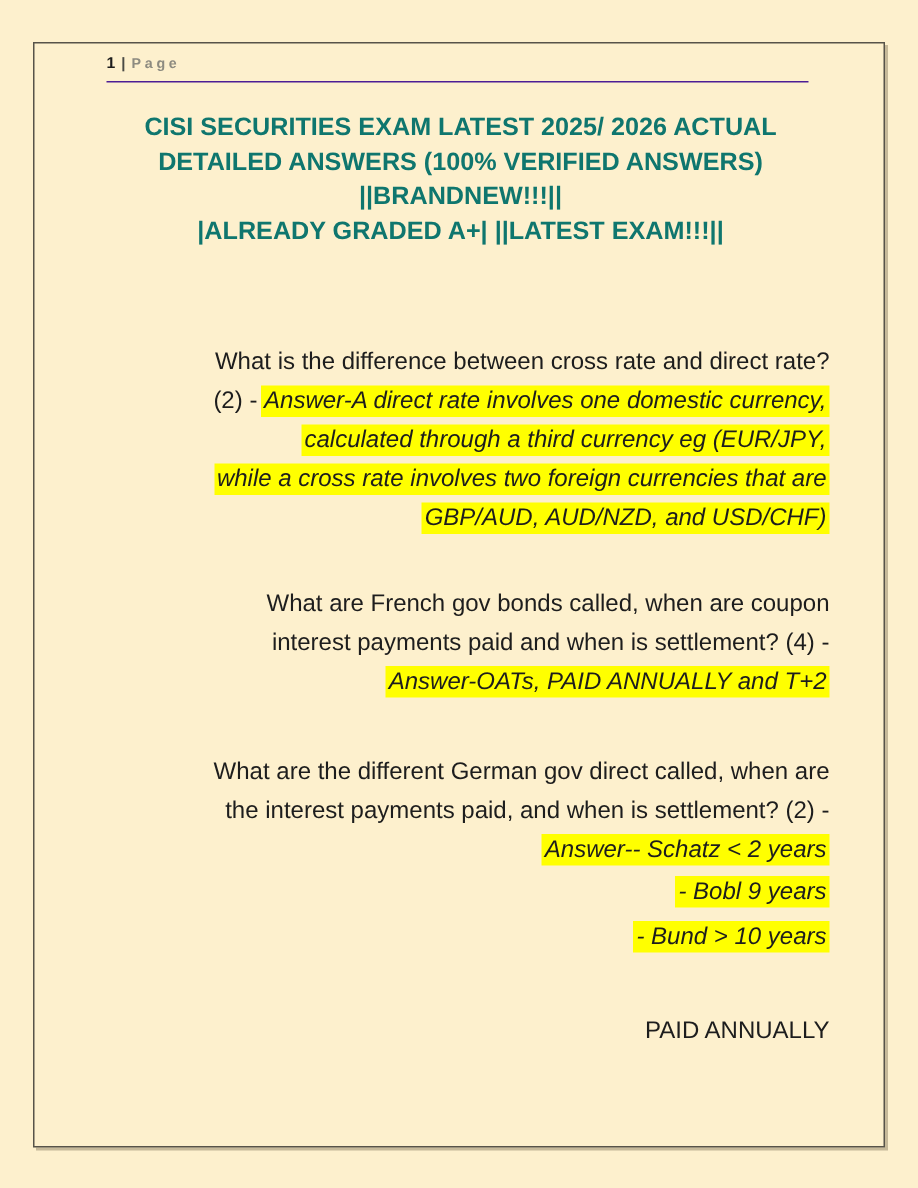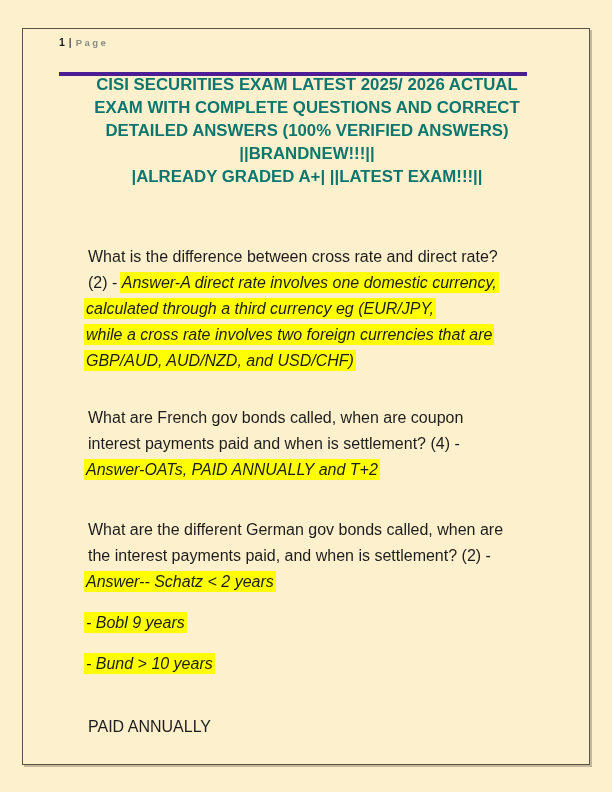--- a/index.html
+++ b/index.html
@@ -19,25 +19,25 @@
     left: 22px;
     top: 28px;
     width: 566px;
     height: 735px;
     border: 1px solid #575349;
     box-shadow: 2px 2px 0 rgba(130, 118, 92, 0.45);
     background: #fdf0cd;
   }
   .page-header {
     position: absolute;
-    left: 36px;
+    left: 48px;
     top: 6px;
     width: 468px;
-    border-bottom: 4px solid #4c1d95;
-    padding-bottom: 23px;
+    border-bottom: 1px solid #4c1d95;
+    padding-bottom: 5px;
     line-height: 12px;
   }
   .page-number {
     font-weight: bold;
     font-size: 10.5px;
     color: #1c1c1c;
   }
   .page-divider {
     margin: 0 4px;
     color: #4a4a45;
@@ -63,21 +63,21 @@
   }
   .doc-body {
     position: absolute;
     left: 50px;
     top: 200px;
     width: 480px;
     font-size: 16px;
     line-height: 26px;
     color: #1d1d1d;
   }
-  .para { margin: 15px; }
+  .para { margin: 0; text-align: right; }
   .line { white-space: nowrap; }
   .hl {
     background: #ffff00;
     padding: 2px 2px;
     margin-left: -2px;
     font-style: italic;
   }
   .hl-cont { margin-left: -2px; }
   .mb-q1 { margin-bottom: 31px; }
   .mb-q2 { margin-bottom: 34px; }
@@ -89,21 +89,20 @@
 <body>
 
 <div class="page-frame">
 
   <div class="page-header">
     <span class="page-number">1</span><span class="page-divider">|</span><span class="page-word">Page</span>
   </div>
 
   <div class="doc-title">
     <div class="line">CISI SECURITIES EXAM LATEST 2025/ 2026 ACTUAL</div>
-    <div class="line">EXAM WITH COMPLETE QUESTIONS AND CORRECT</div>
     <div class="line">DETAILED ANSWERS (100% VERIFIED ANSWERS)</div>
     <div class="line">||BRANDNEW!!!||</div>
     <div class="line">|ALREADY GRADED A+| ||LATEST EXAM!!!||</div>
   </div>
 
   <div class="doc-body">
 
     <div class="para mb-q1">
       <div class="line"><span>What is the difference between cross rate and direct rate?</span></div>
       <div class="line"><span>(2) - </span><span class="hl">Answer-A direct rate involves one domestic currency,</span></div>
@@ -112,21 +111,21 @@
       <div class="line hl-cont"><span class="hl">GBP/AUD, AUD/NZD, and USD/CHF)</span></div>
     </div>
 
     <div class="para mb-q2">
       <div class="line"><span>What are French gov bonds called, when are coupon</span></div>
       <div class="line"><span>interest payments paid and when is settlement? (4) -</span></div>
       <div class="line hl-cont"><span class="hl">Answer-OATs, PAID ANNUALLY and T+2</span></div>
     </div>
 
     <div class="para mb-sm">
-      <div class="line"><span>What are the different German gov bonds called, when are</span></div>
+      <div class="line"><span>What are the different German gov direct called, when are</span></div>
       <div class="line"><span>the interest payments paid, and when is settlement? (2) -</span></div>
       <div class="line hl-cont"><span class="hl">Answer-- Schatz &lt; 2 years</span></div>
     </div>
 
     <div class="para mb-sm2">
       <div class="line hl-cont"><span class="hl">- Bobl 9 years</span></div>
     </div>
 
     <div class="para mb-end">
       <div class="line hl-cont"><span class="hl">- Bund &gt; 10 years</span></div>

